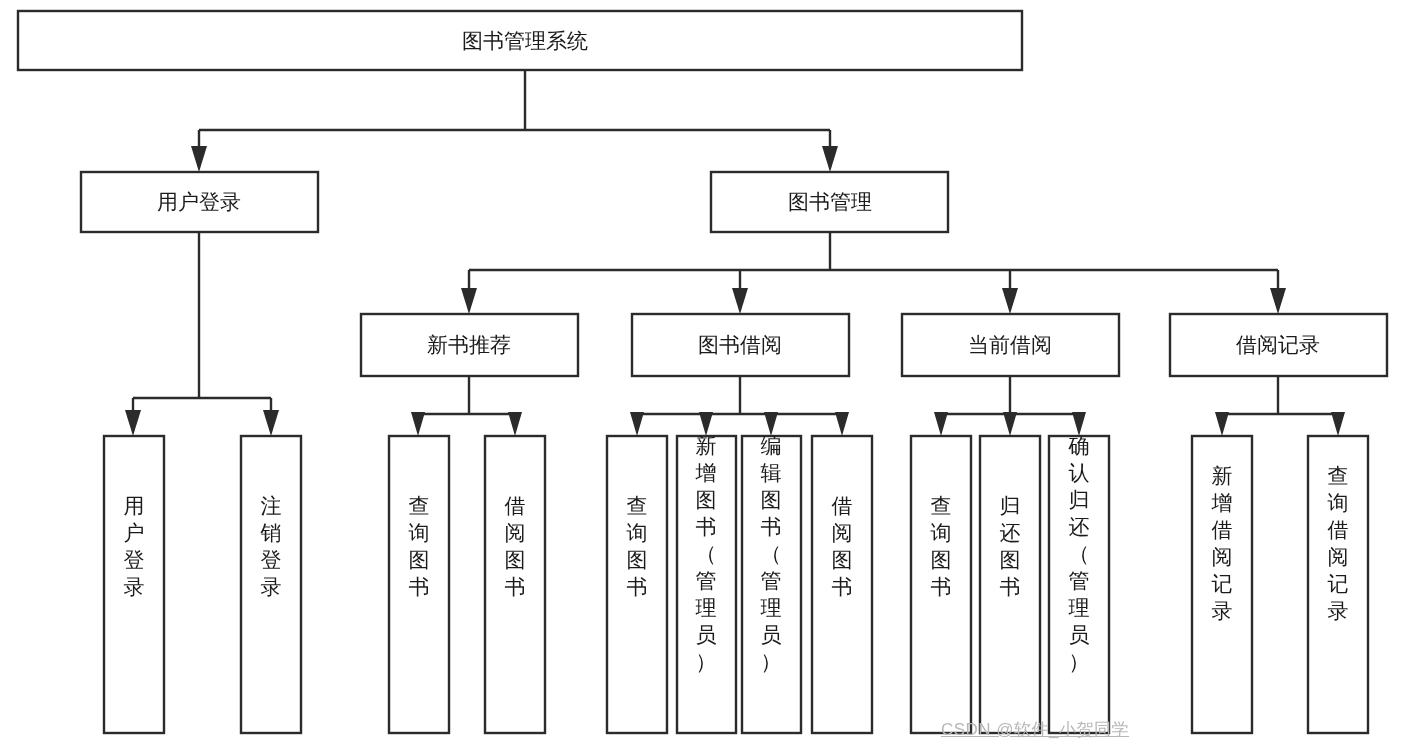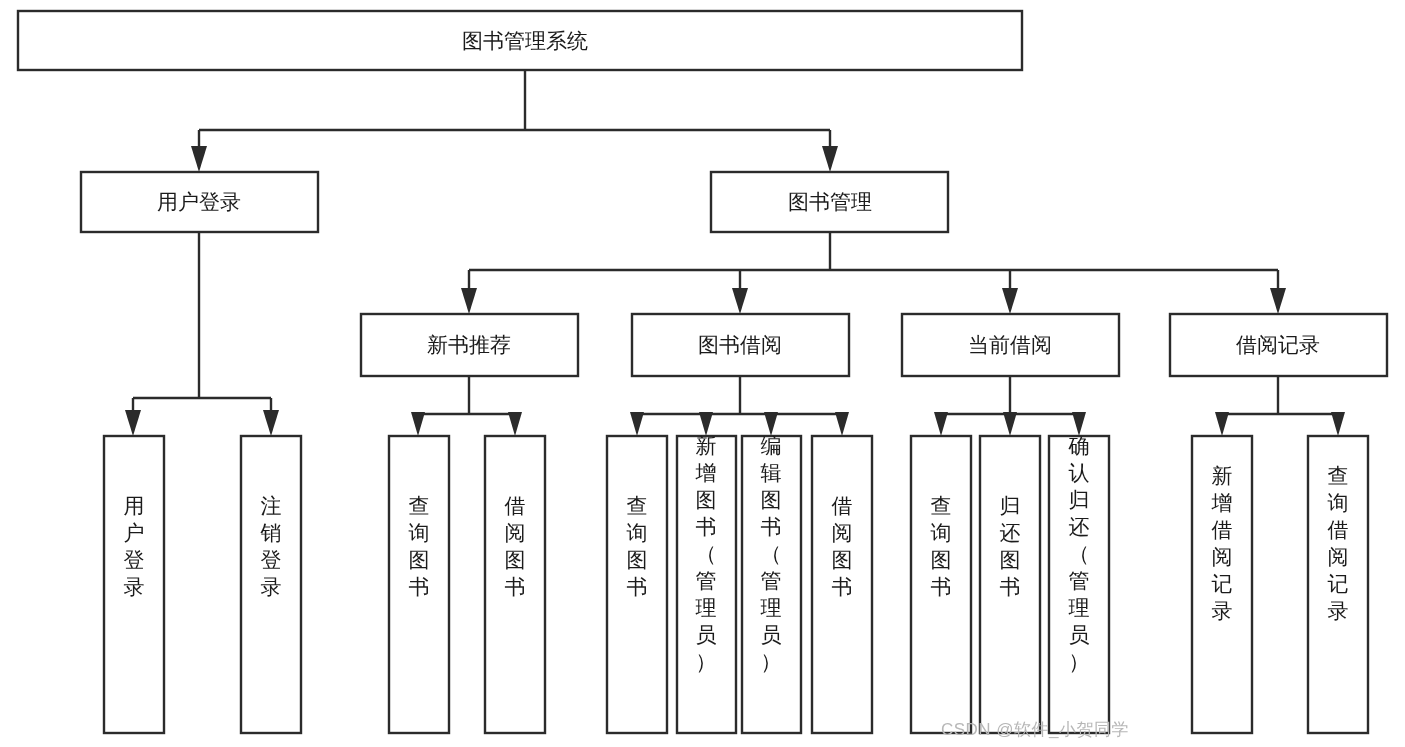--- a/index.html
+++ b/index.html
@@ -58,20 +58,21 @@
   .watermark-text {
     position: absolute;
     right: 8px;
     bottom: 6px;
     font-family: "Liberation Sans", "DejaVu Sans", sans-serif;
     font-size: 17px;
     color: #b7b7b7;
     letter-spacing: 0.5px;
     white-space: nowrap;
     user-select: none;
+    text-decoration: underline;
   }
 </style>
 </head>
 <body>
 
 <div id="diagram-root">
 
   <svg class="diagram-canvas" viewBox="0 0 1405 747" xmlns="http://www.w3.org/2000/svg">
 
     <defs>

